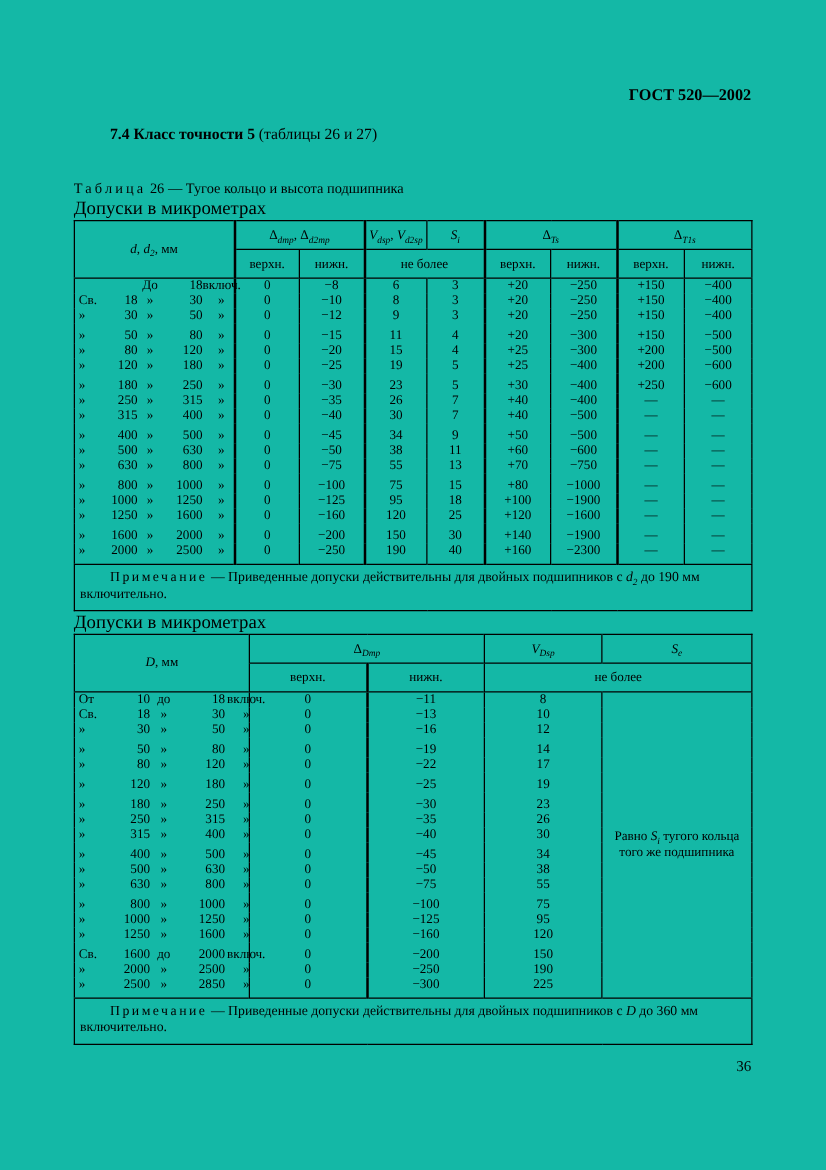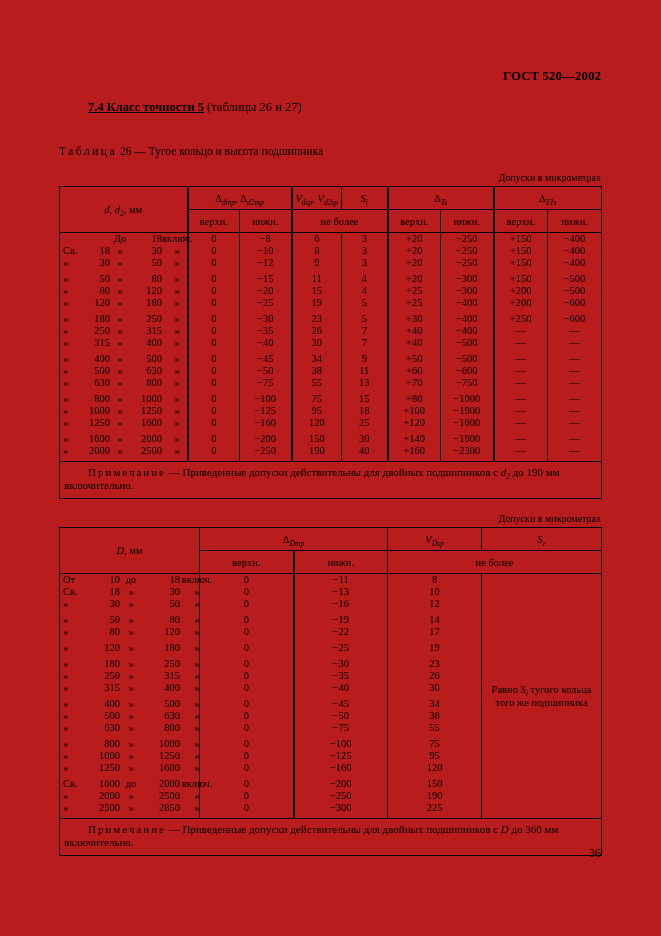--- a/index.html
+++ b/index.html
@@ -1,36 +1,36 @@
 <!DOCTYPE html>
 <html><head>
 <meta charset="utf-8">
 <style>
   * { box-sizing: border-box; }
   html, body { margin: 0; padding: 0; background: #ffffff; }
   .page {
     position: relative;
     width: 661px; height: 936px;
-    background: #b91c1c;
+    background: #14b8a6;
     color: #000;
     font-family: "Liberation Serif", "DejaVu Serif", serif;
     overflow: hidden;
   }
   .content { position: absolute; left: 59px; top: 0; width: 542px; }
 
   .doc-header { margin-top: 68px; text-align: right; font-weight: bold; font-size: 13px; line-height: 15px; }
   .section-title { margin: 17px 0 0 29px; font-size: 12.5px; line-height: 15px; }
-  .section-title .bold { font-weight: bold; text-decoration: underline; }
+  .section-title .bold { font-weight: bold; }
 
   .caption { font-size: 11.5px; line-height: 14px; }
   .cap26 { margin-top: 29px; }
   .cap27 { margin-top: 22px; }
   .sp { letter-spacing: 2.5px; }
   .sp2 { letter-spacing: 2px; }
-  .units { text-align: right; font-size: 10px; line-height: 13px; margin: 13px 0 2px; }
+  .units { text-align: left; font-size: 15px; line-height: 13px; margin: 3px 0 2px; }
 
   table.std { border-collapse: collapse; width: 542px; table-layout: fixed; border: 1.5px solid #000; }
   .std th { font-weight: normal; font-size: 10.5px; padding: 0; text-align: center; vertical-align: middle; height: 23px; }
   .std thead tr.subrow th { border-top: 1px solid #000; }
   .std thead { border-bottom: 1.5px solid #000; }
 
   .bl1 { border-left: 1px solid #000; }
   .bl2 { border-left: 2px solid #000; }
   .bl3 { border-left: 2.5px solid #000; }
 

